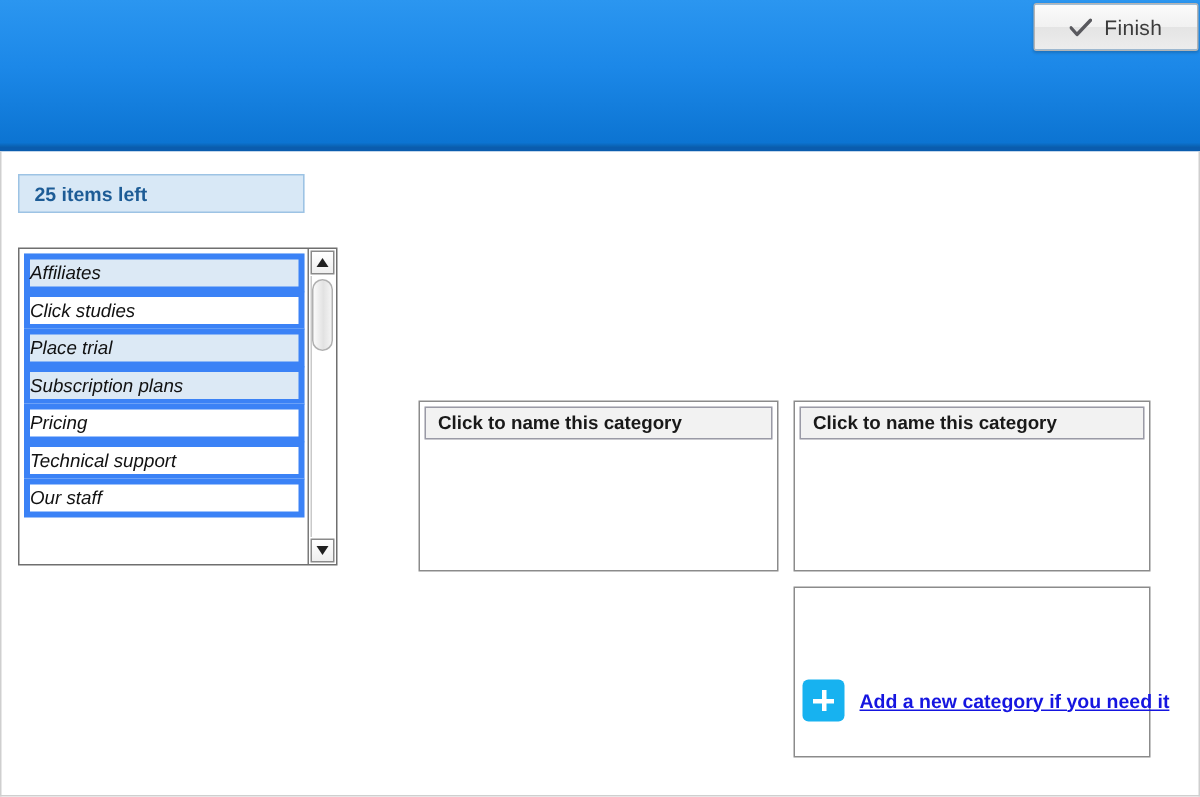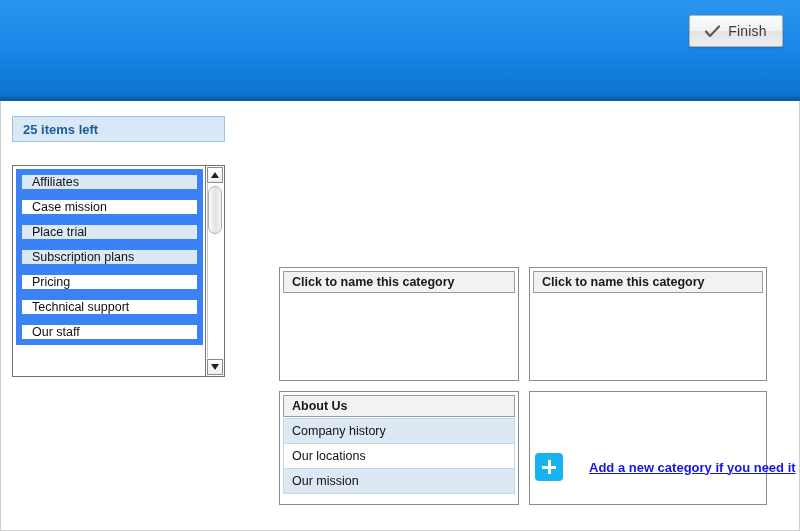--- a/index.html
+++ b/index.html
@@ -45,22 +45,22 @@
     font-size: 13px;
     font-weight: bold;
     line-height: 18.2px;
     white-space: nowrap;
     text-shadow: 0 1px 0 rgba(0,0,0,0.12);
   }
 
   .finish-button {
     position: absolute;
     left: 689px;
-    top: 15px;
-    width: 94px;
+    top: 2px;
+    width: 110px;
     height: 32px;
     box-sizing: border-box;
     background: linear-gradient(to bottom, #fbfbfb 0%, #f1f1f1 50%, #e4e4e4 51%, #ededed 100%);
     border: 1px solid #b4b4b4;
     border-radius: 2px;
     display: flex;
     align-items: center;
     justify-content: center;
     gap: 8px;
     box-shadow: 0 1px 2px rgba(0,0,0,0.18);
@@ -90,21 +90,21 @@
     border-right: 1px solid #cfcfcf;
     border-bottom: 1px solid #cfcfcf;
     background: #ffffff;
   }
 
   
   .items-left {
     position: absolute;
     left: 11px;
     top: 15px;
-    width: 213px;
+    width: 191px;
     height: 26px;
     box-sizing: border-box;
     background: #d8e8f6;
     border: 1px solid #9dc3e4;
     display: flex;
     align-items: center;
     padding-left: 10px;
   }
   .items-left span {
     font-size: 13px;
@@ -129,29 +129,29 @@
     width: 194px;
     height: 100%;
     box-sizing: border-box;
     padding: 3px 0 0 3px;
     overflow: hidden;
   }
   .list-card {
     box-sizing: border-box;
     width: 187px;
     height: 26px;
-    border: 6px solid #3b82f6;
+    border: 4px solid #3b82f6;
     margin-bottom: -1px;
     display: flex;
     align-items: center;
-    padding-left: 10px;
     font-size: 12.5px;
     color: #111111;
     cursor: move;
     background: #ffffff;
+    font-style: italic;
   }
   .list-card.alt {
     background: #dce9f5;
   }
 
   
   .scrollbar {
     width: 19px;
     height: 100%;
     box-sizing: border-box;
@@ -254,21 +254,21 @@
   }
   .cat-card.alt { background: #dce9f5; }
 
   
   .add-row {
     position: absolute;
     left: 534px;
     top: 352px;
     display: flex;
     align-items: center;
-    gap: 26px;
+    gap: 10px;
   }
   .add-plus {
     width: 28px;
     height: 28px;
     border-radius: 4px;
     background: #17b2f0;
     position: relative;
     cursor: pointer;
     flex: 0 0 auto;
   }
@@ -312,21 +312,21 @@
 
   <div class="body-area">
 
     <div class="items-left">
       <span>25 items left</span>
     </div>
 
     <div class="card-list">
       <div class="card-list-inner">
         <div class="list-card alt">Affiliates</div>
-        <div class="list-card">Case mission</div>
+        <div class="list-card">Click studies</div>
         <div class="list-card alt">Place trial</div>
         <div class="list-card alt">Subscription plans</div>
         <div class="list-card">Pricing</div>
         <div class="list-card">Technical support</div>
         <div class="list-card">Our staff</div>
       </div>
 
       <div class="scrollbar">
         <div class="sb-btn up">
           <span class="sb-arrow up"></span>
@@ -342,28 +342,20 @@
     <div class="category cat-a">
       <div class="cat-header">Click to name this category</div>
       <div class="cat-body"></div>
     </div>
 
     <div class="category cat-b">
       <div class="cat-header">Click to name this category</div>
       <div class="cat-body"></div>
     </div>
 
-    <div class="category cat-c">
-      <div class="cat-header">About Us</div>
-      <div class="cat-body">
-        <div class="cat-card alt">Company history</div>
-        <div class="cat-card">Our locations</div>
-        <div class="cat-card alt">Our mission</div>
-      </div>
-    </div>
 
     <div class="category cat-d">
       <div class="cat-body"></div>
     </div>
 
     <div class="add-row">
       <div class="add-plus"></div>
       <a class="add-link" href="#">Add a new category if you need it</a>
     </div>
 

